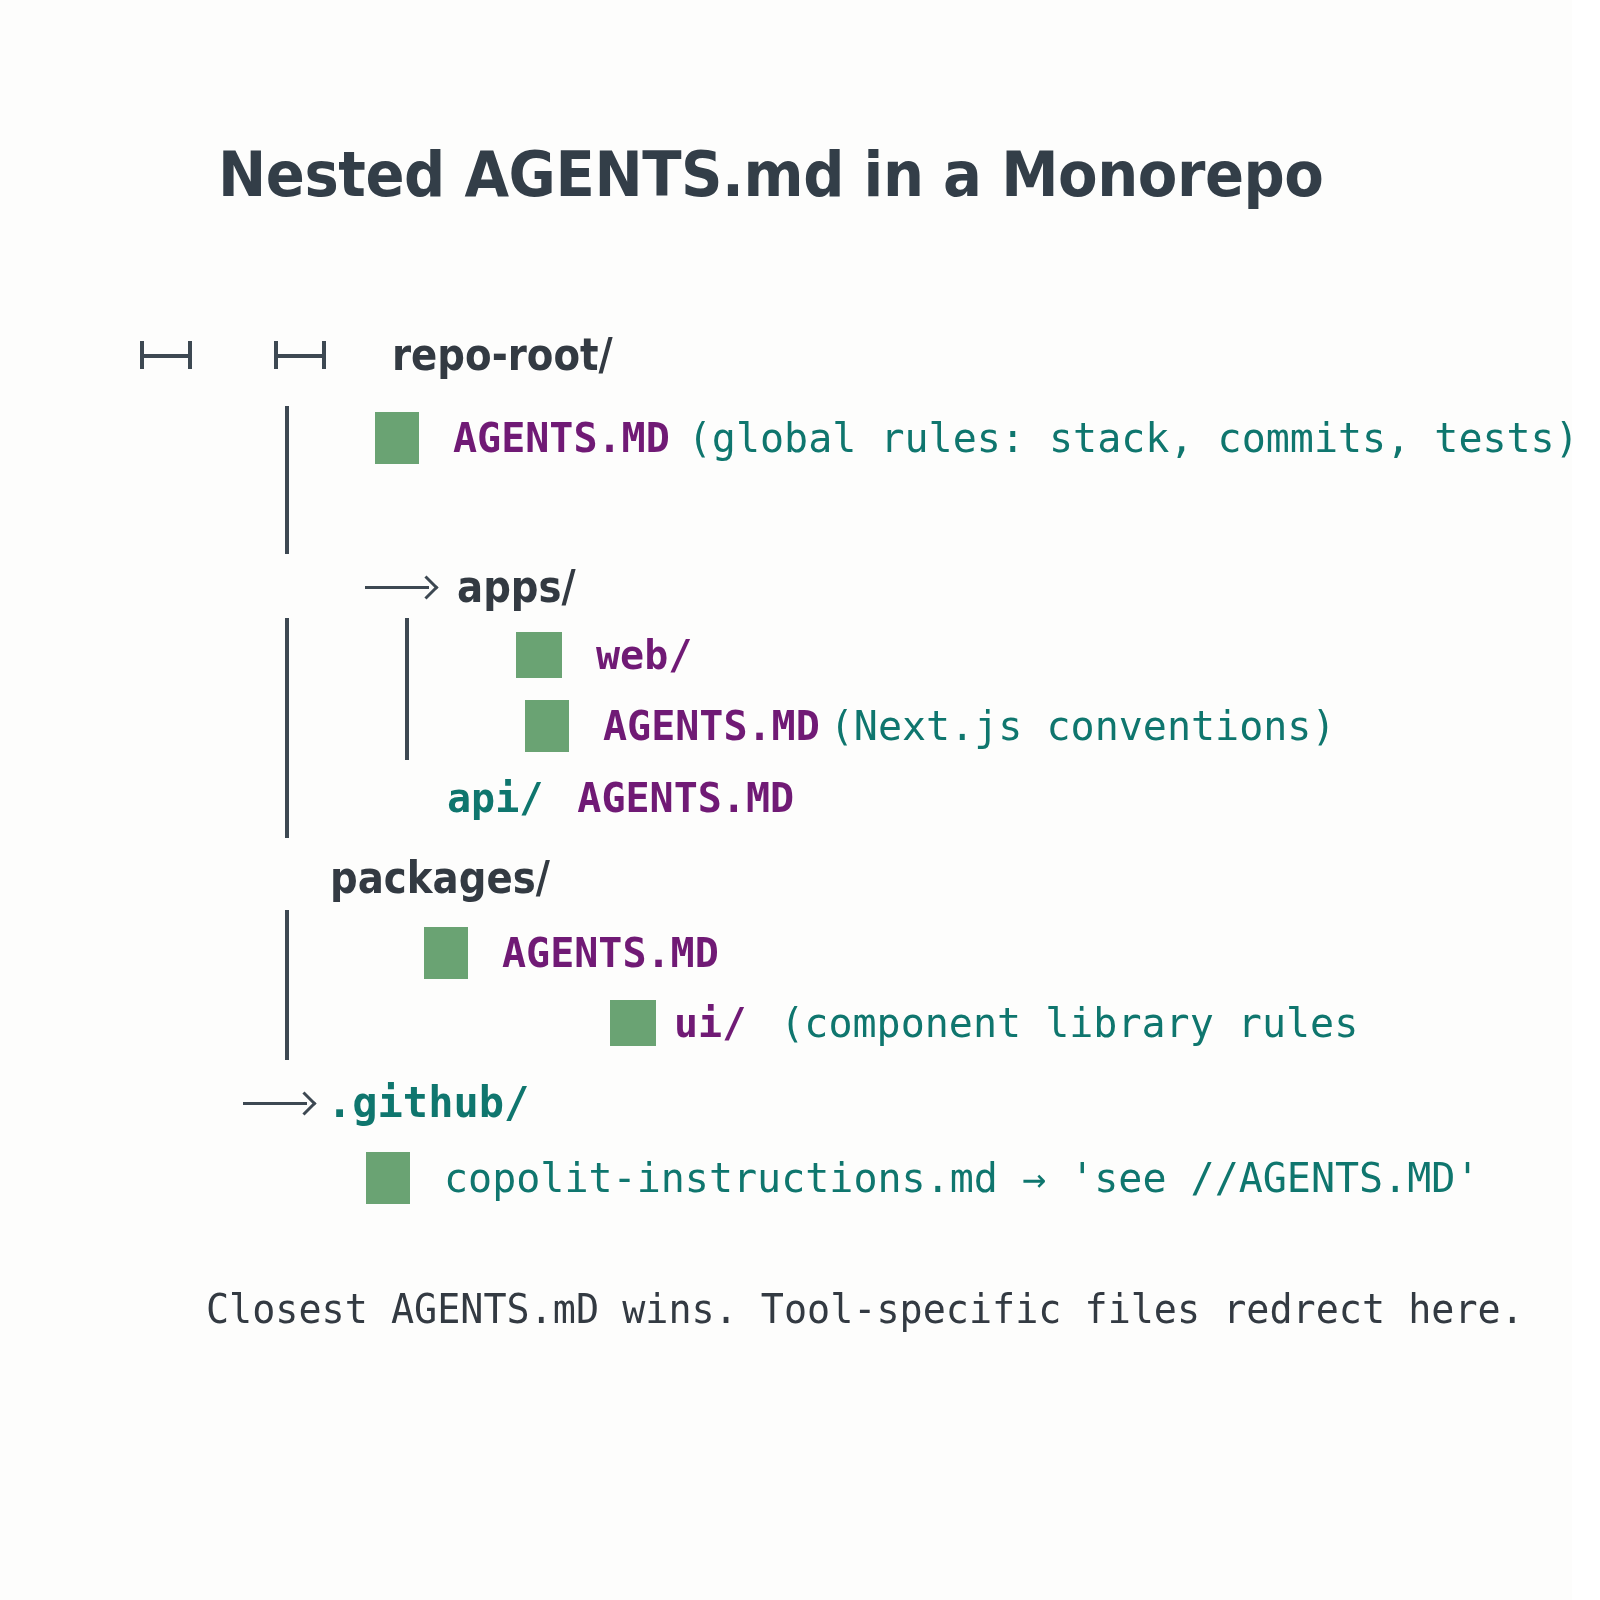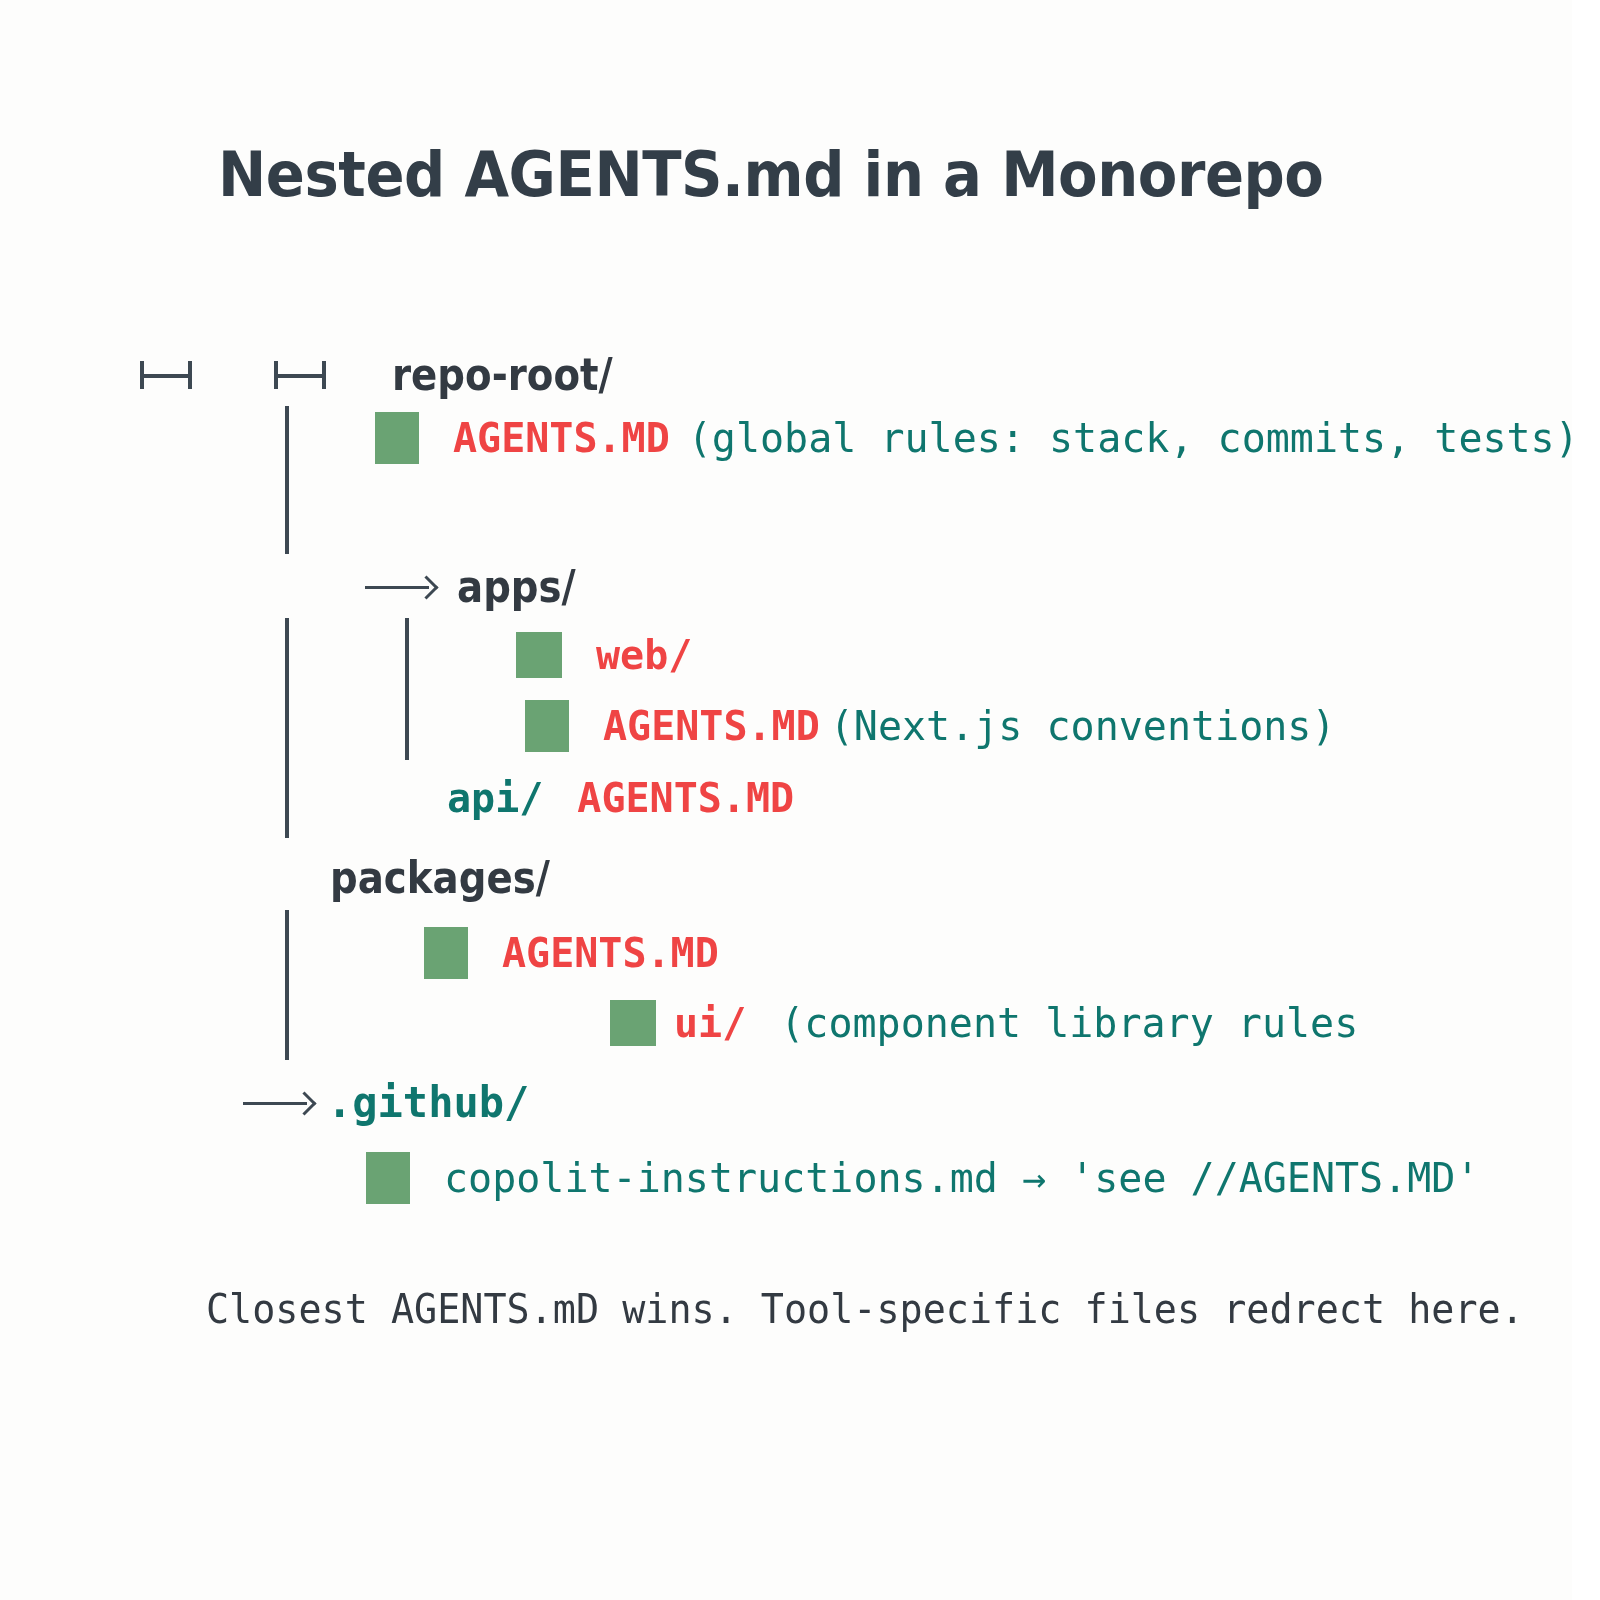--- a/index.html
+++ b/index.html
@@ -37,21 +37,21 @@
     position: absolute;
     display: flex;
     align-items: center;
     white-space: nowrap;
     font-size: 38px;
     color: #333a42;
     line-height: 1;
   }
   .mono      { font-family: "DejaVu Sans Mono", monospace; }
   .bold      { font-weight: bold; }
-  .green     { color: #ef4444; }
+  .green     { color: #701a75; }
   .dark      { color: #0f766e; }
   .condensed {
     font-family: "DejaVu Sans", sans-serif;
     font-weight: bold;
     transform: scaleX(0.88);
     transform-origin: left center;
   }
 
   
   .sq {
@@ -131,21 +131,21 @@
 
 <div id="canvas">
 
   <div id="title">Nested AGENTS.md in a Monorepo</div>
 
   <div class="vline" style="left:285px; top:406px;  height:148px;"></div>
   <div class="vline" style="left:285px; top:618px;  height:220px;"></div>
   <div class="vline" style="left:285px; top:910px;  height:150px;"></div>
   <div class="vline" style="left:405px; top:618px;  height:142px;"></div>
 
-  <div class="row" style="left:140px; top:353px;gap:20px;">
+  <div class="row" style="left:140px; top:333px;gap:20px;">
 
     <span style="position:relative; display:inline-block; width:60px; height:40px;">
       <span class="cap" style="left:0px;  top:6px;  height:28px;"></span>
       <span class="hbar" style="left:0px;  top:19px; width:52px;"></span>
       <span class="cap" style="left:48px; top:6px;  height:28px;"></span>
     </span>
     <span class="gap-l"></span>
 
     <span style="position:relative; display:inline-block; width:60px; height:40px;">
       <span class="cap" style="left:0px;  top:6px;  height:28px;"></span>

